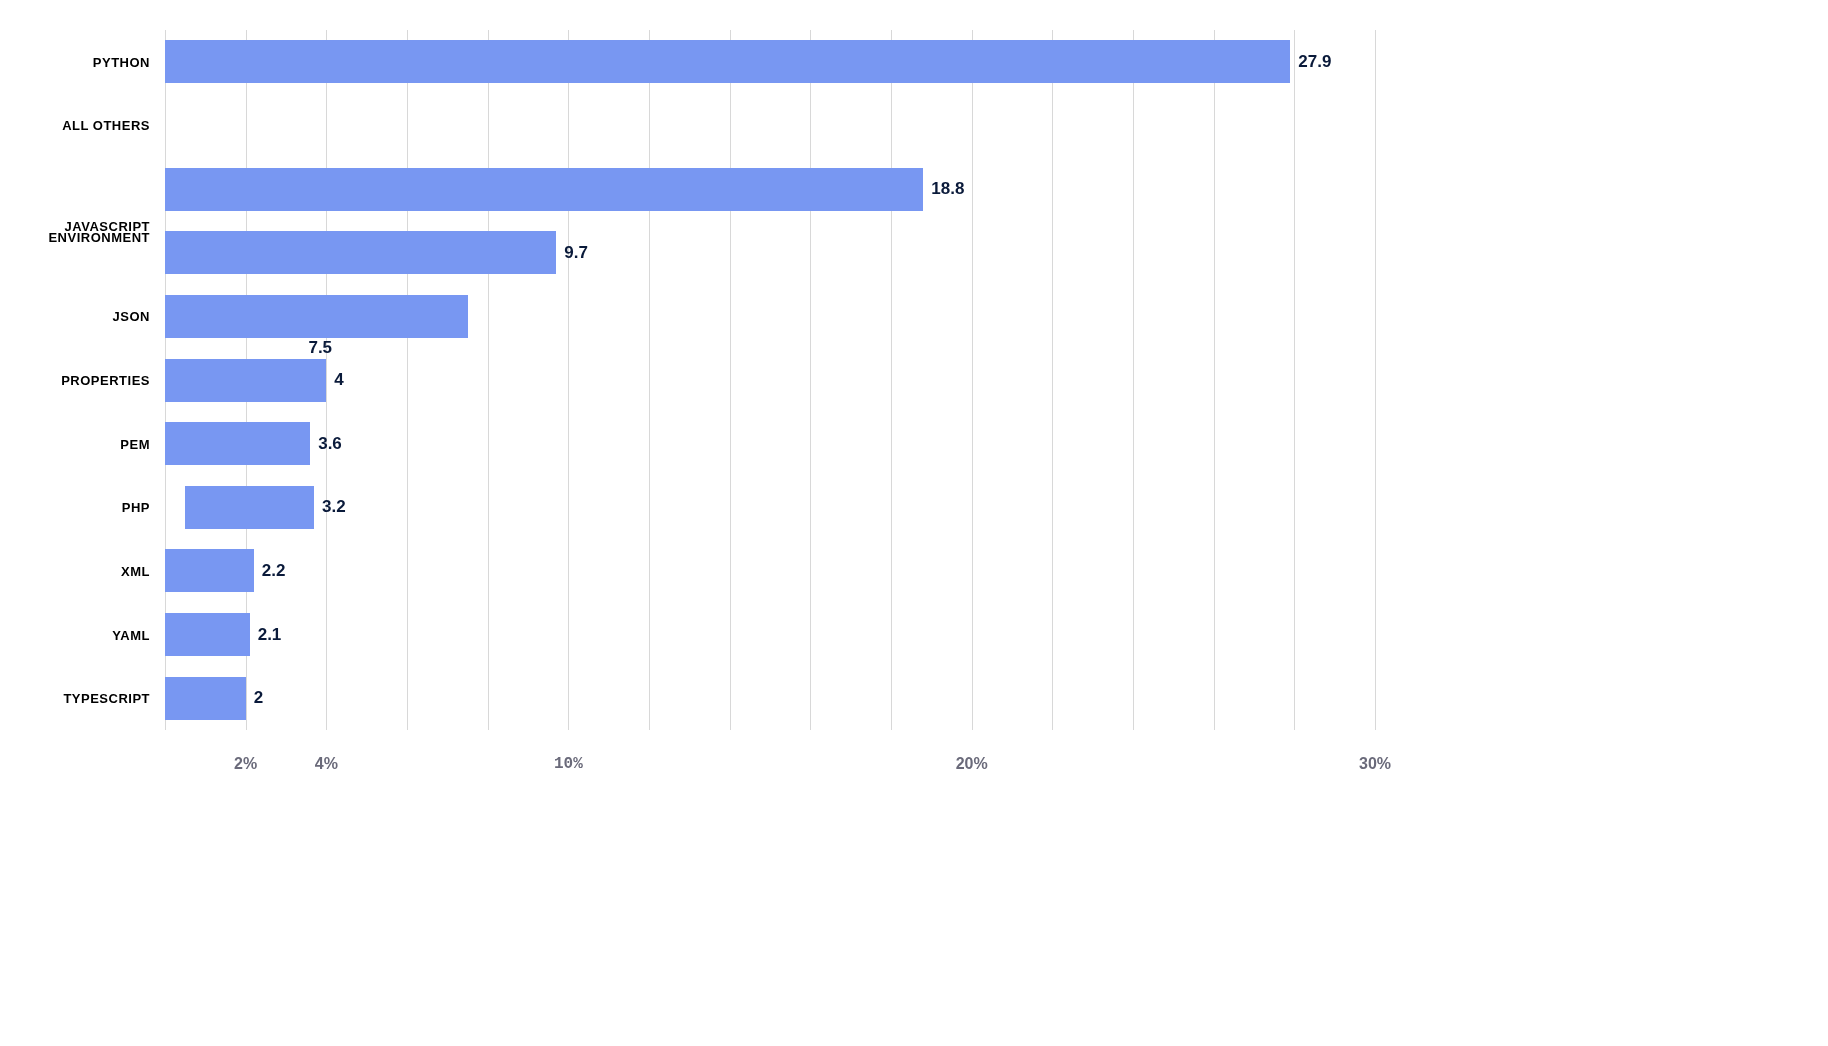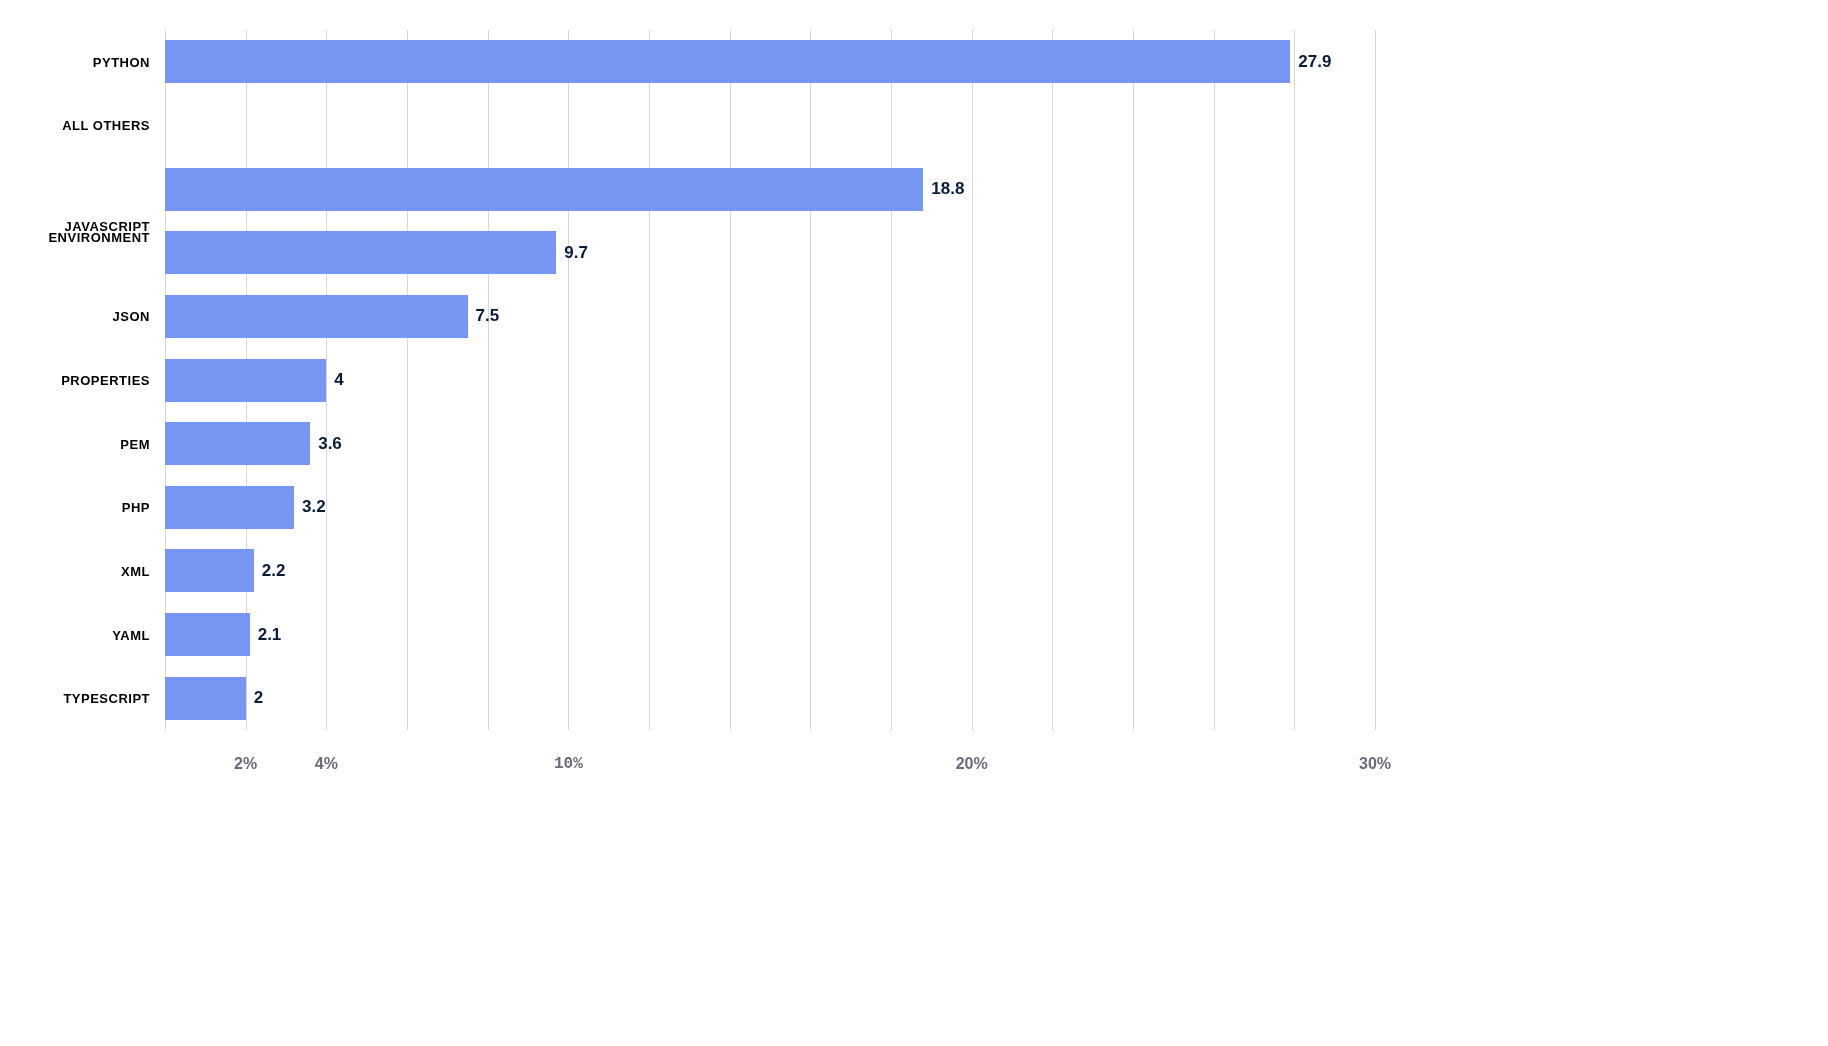--- a/index.html
+++ b/index.html
@@ -100,33 +100,33 @@
         <div class="bar-label">27.9</div>
       </div>
       <div class="bar-row" style="top: 137.591px;">
         <div class="bar" style="width: 758.267px;"></div>
         <div class="bar-label">18.8</div>
       </div>
       <div class="bar-row" style="top: 201.227px;">
         <div class="bar" style="width: 391.233px;"></div>
         <div class="bar-label">9.7</div>
       </div>
-      <div class="bar-row" style="top: 264.864px;">
+      <div class="bar-row" style="top: 264.864px; flex-direction: column;">
         <div class="bar" style="width: 302.5px;"></div>
         <div class="bar-label">7.5</div>
       </div>
       <div class="bar-row" style="top: 328.5px;">
         <div class="bar" style="width: 161.333px;"></div>
         <div class="bar-label">4</div>
       </div>
       <div class="bar-row" style="top: 392.136px;">
         <div class="bar" style="width: 145.2px;"></div>
         <div class="bar-label">3.6</div>
       </div>
-      <div class="bar-row" style="top: 455.773px;">
+      <div class="bar-row" style="top: 455.773px; padding-left: 20px;">
         <div class="bar" style="width: 129.067px;"></div>
         <div class="bar-label">3.2</div>
       </div>
       <div class="bar-row" style="top: 519.409px;">
         <div class="bar" style="width: 88.7333px;"></div>
         <div class="bar-label">2.2</div>
       </div>
       <div class="bar-row" style="top: 583.045px;">
         <div class="bar" style="width: 84.7px;"></div>
         <div class="bar-label">2.1</div>

